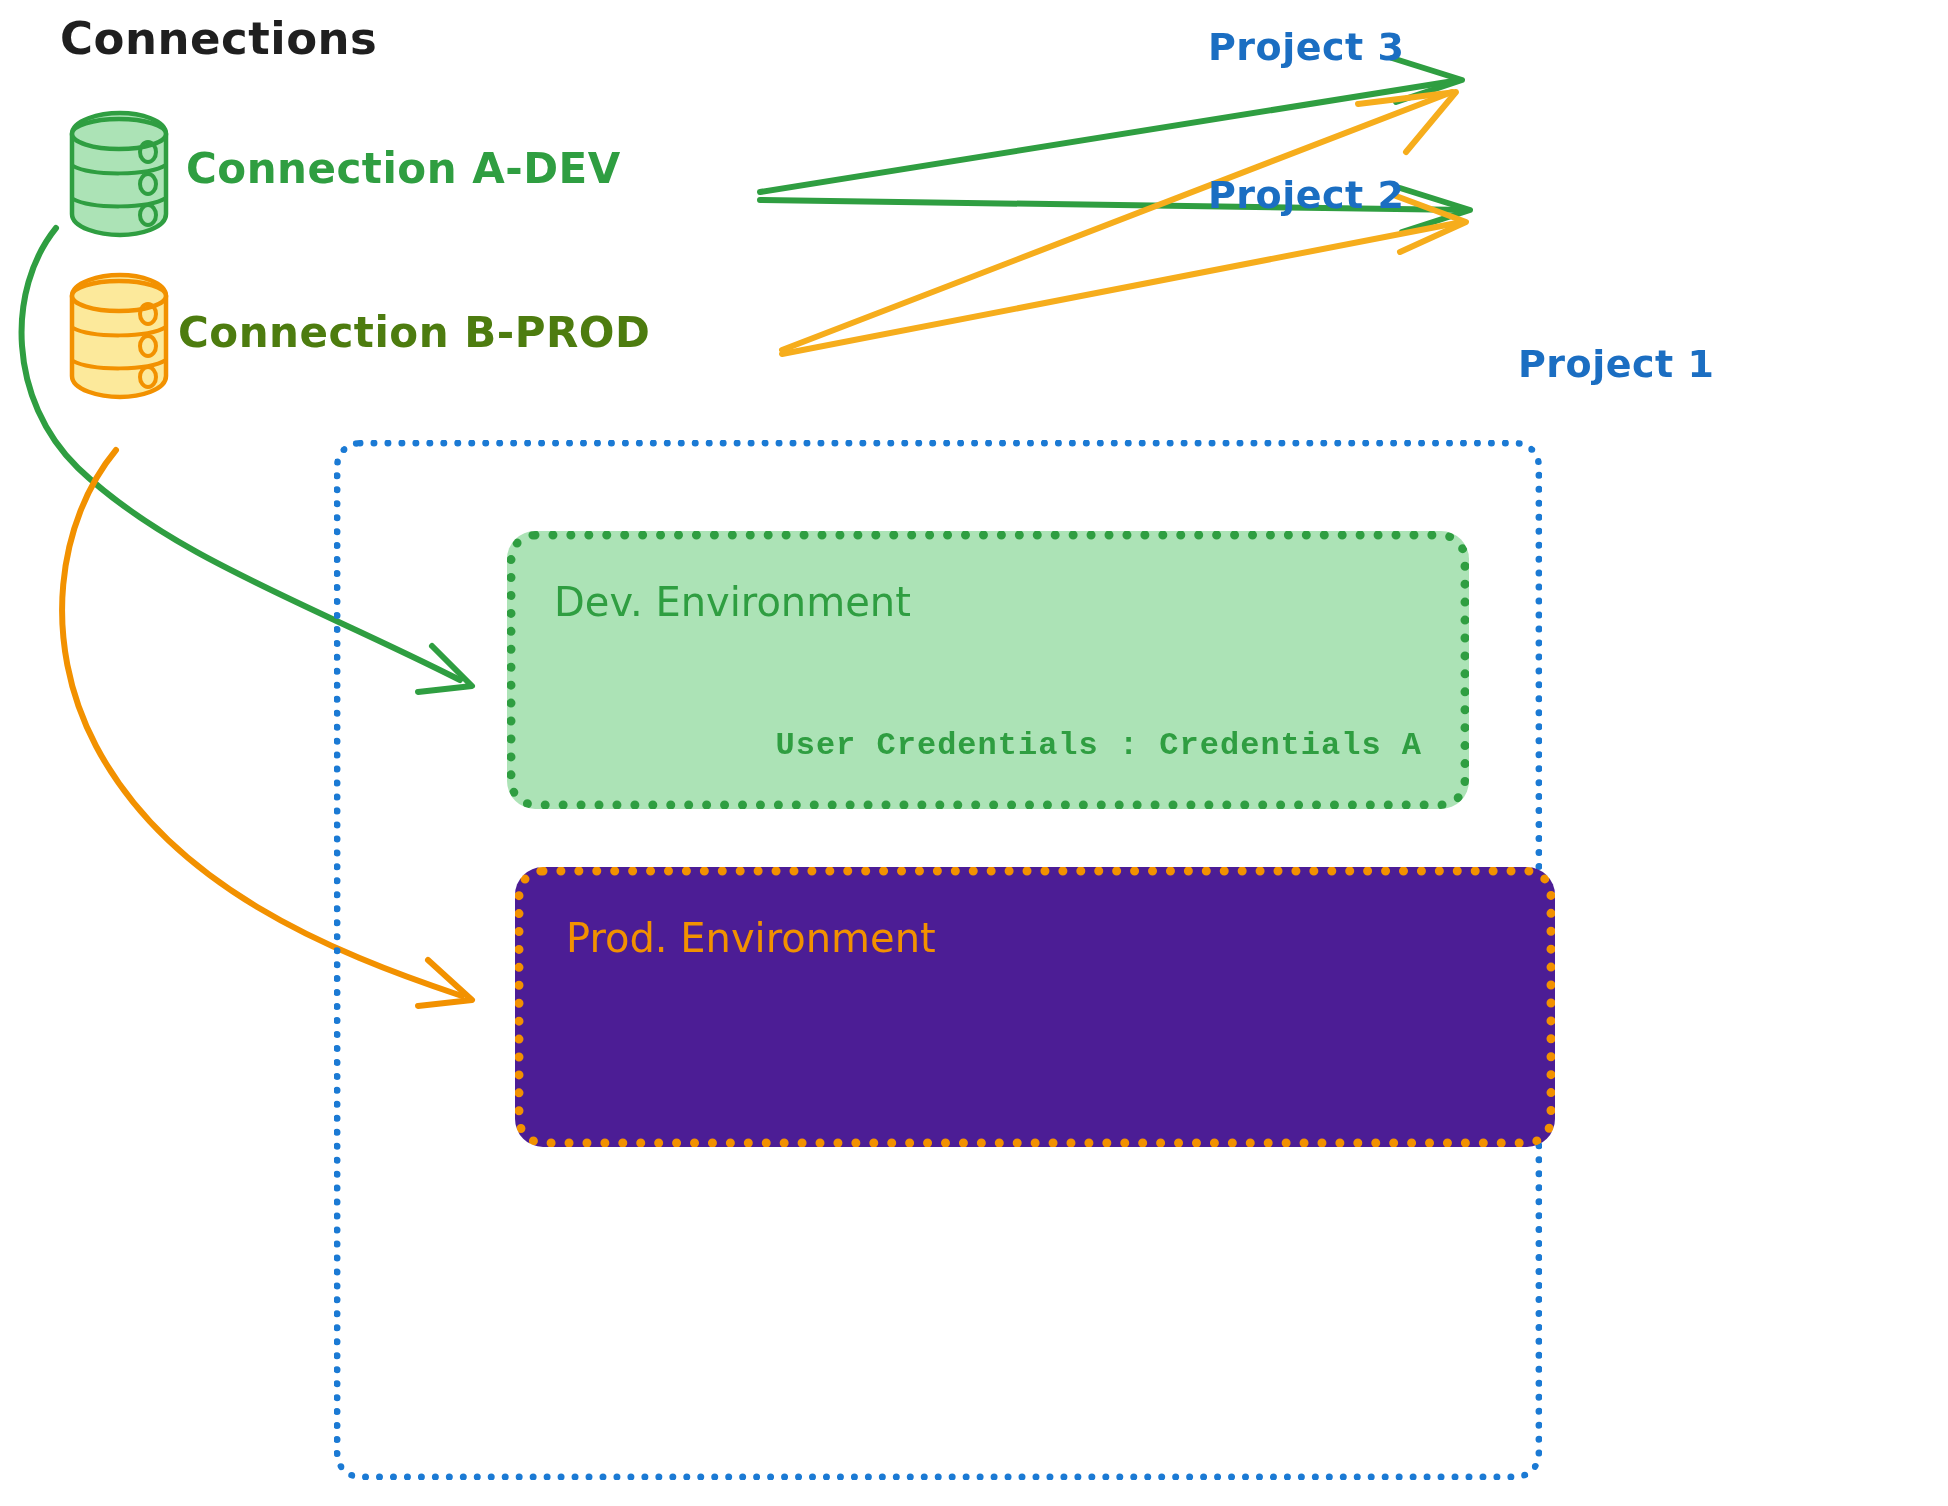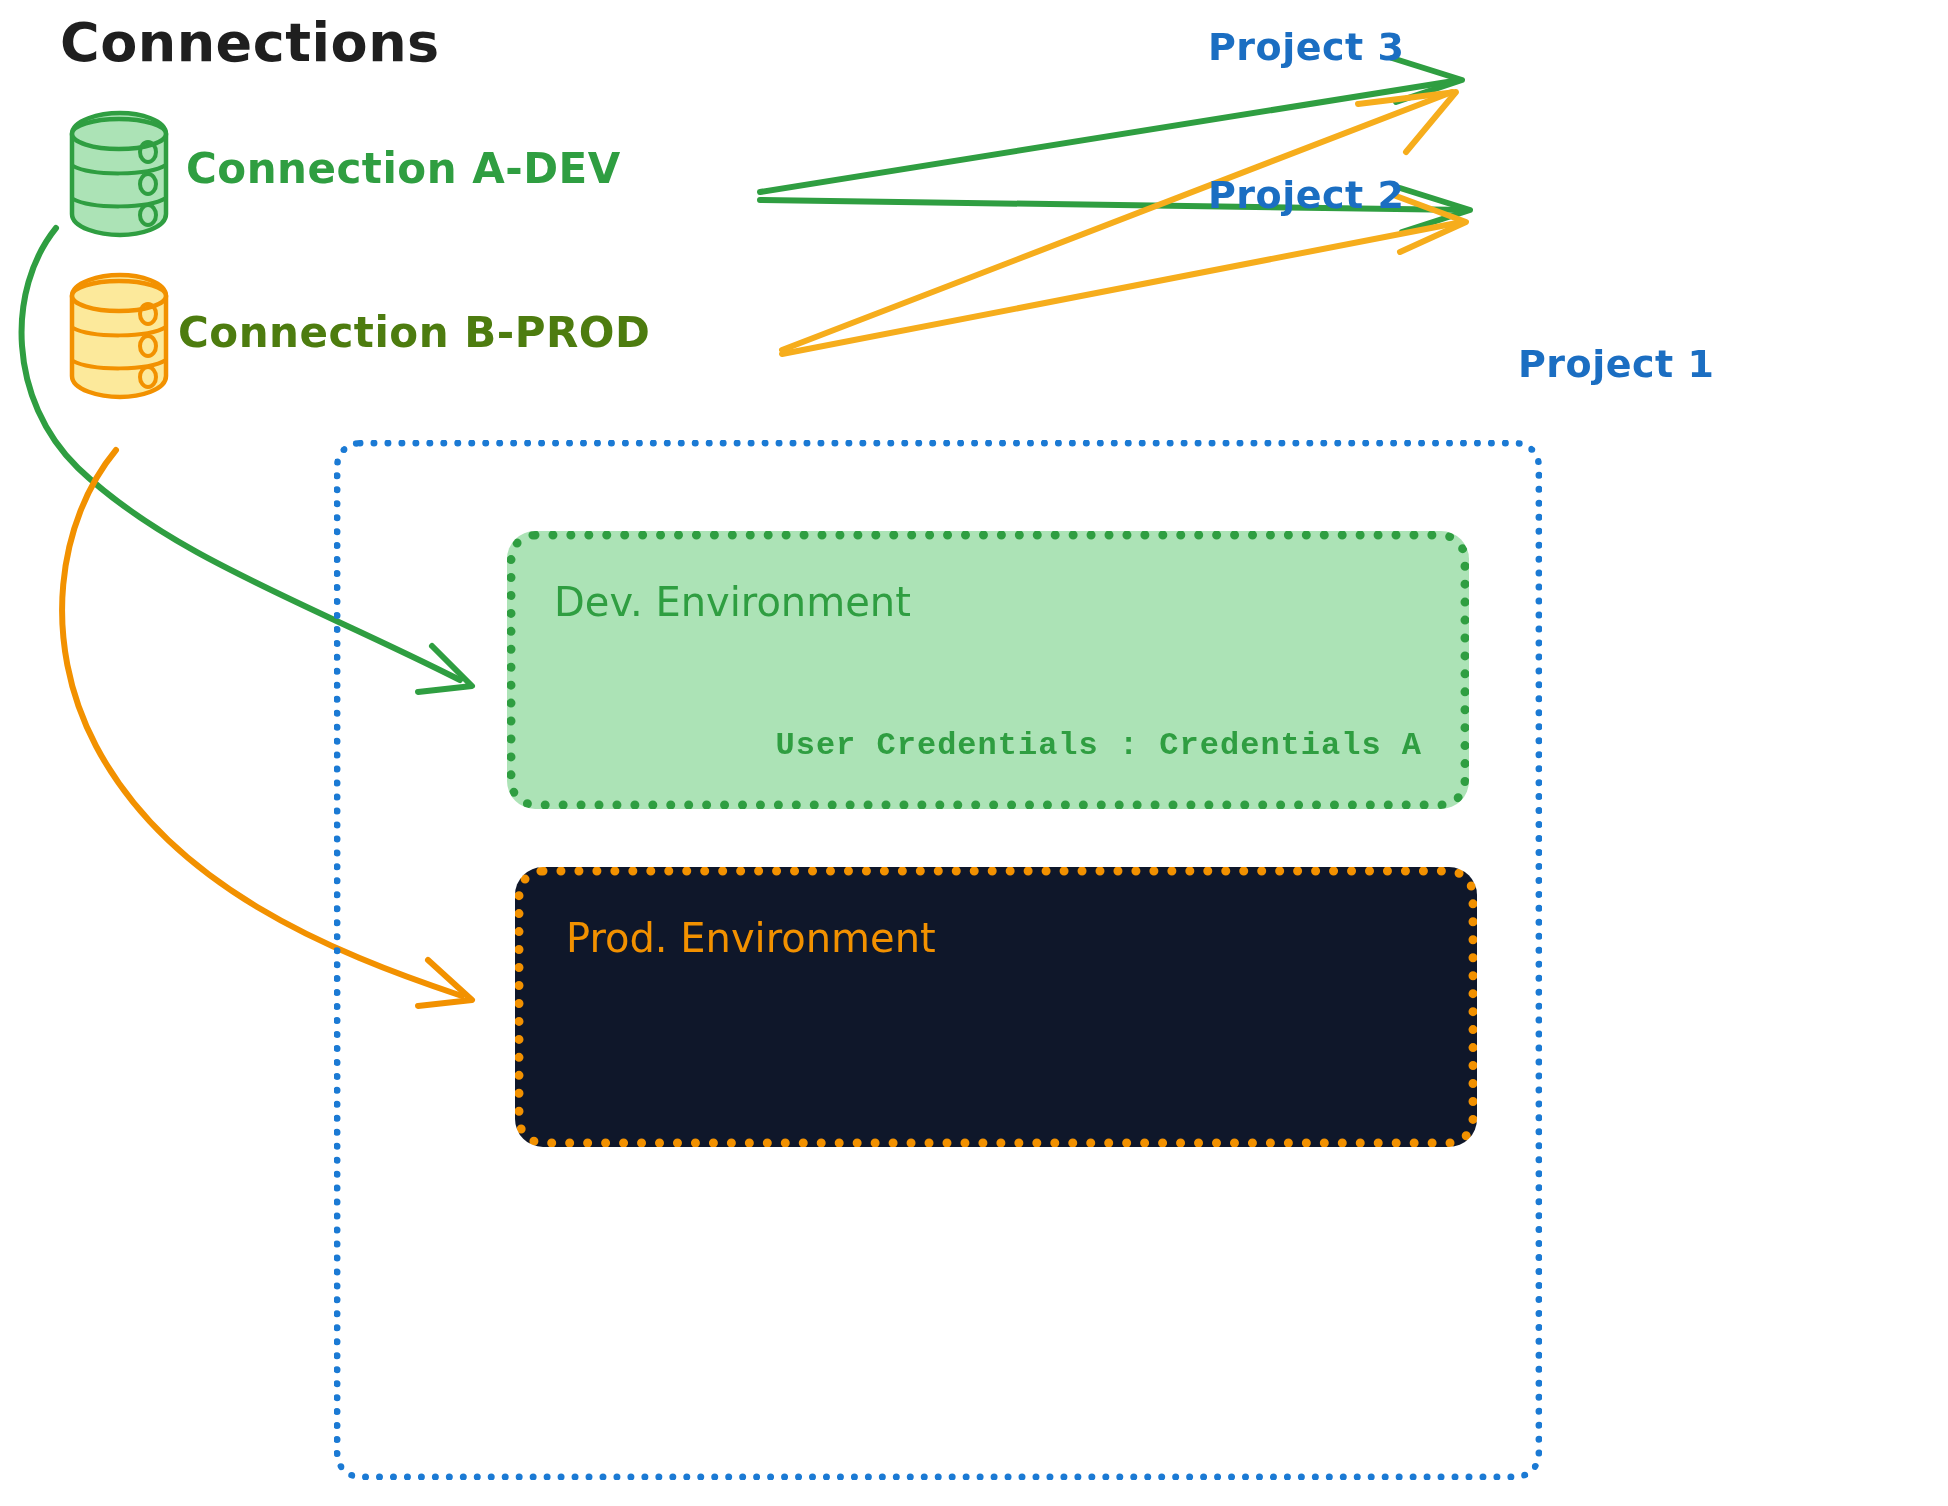--- a/index.html
+++ b/index.html
@@ -32,21 +32,21 @@
   .lbl {
     position: absolute;
     white-space: nowrap;
     line-height: 1;
   }
 
   
   #title {
     left: 60px;
     top: 16px;
-    font-size: 54px;
+    font-size: 45px;
     color: #1f1f1f;
   }
 
   
   #conn-a-label {
     left: 186px;
     top: 148px;
     font-size: 42px;
     color: #2f9e41;
   }
@@ -89,24 +89,24 @@
     left: 500px;
     top: 524px;
     width: 962px;
     height: 278px;
     border: 9px dotted #2f9e41;
     background: #ace3b6;
   }
   #prod-env-box {
     left: 508px;
     top: 860px;
-    width: 962px;
+    width: 1040px;
     height: 280px;
     border: 9px dotted #f29100;
-    background: #0f172a;
+    background: #4c1d95;
   }
   .env-title {
     position: absolute;
     font-size: 40px;
     line-height: 1;
     white-space: nowrap;
   }
   #dev-env-title { left: 38px; top: 42px; color: #2f9e41; }
   #prod-env-title { left: 42px; top: 42px; color: #f29100; }
 

